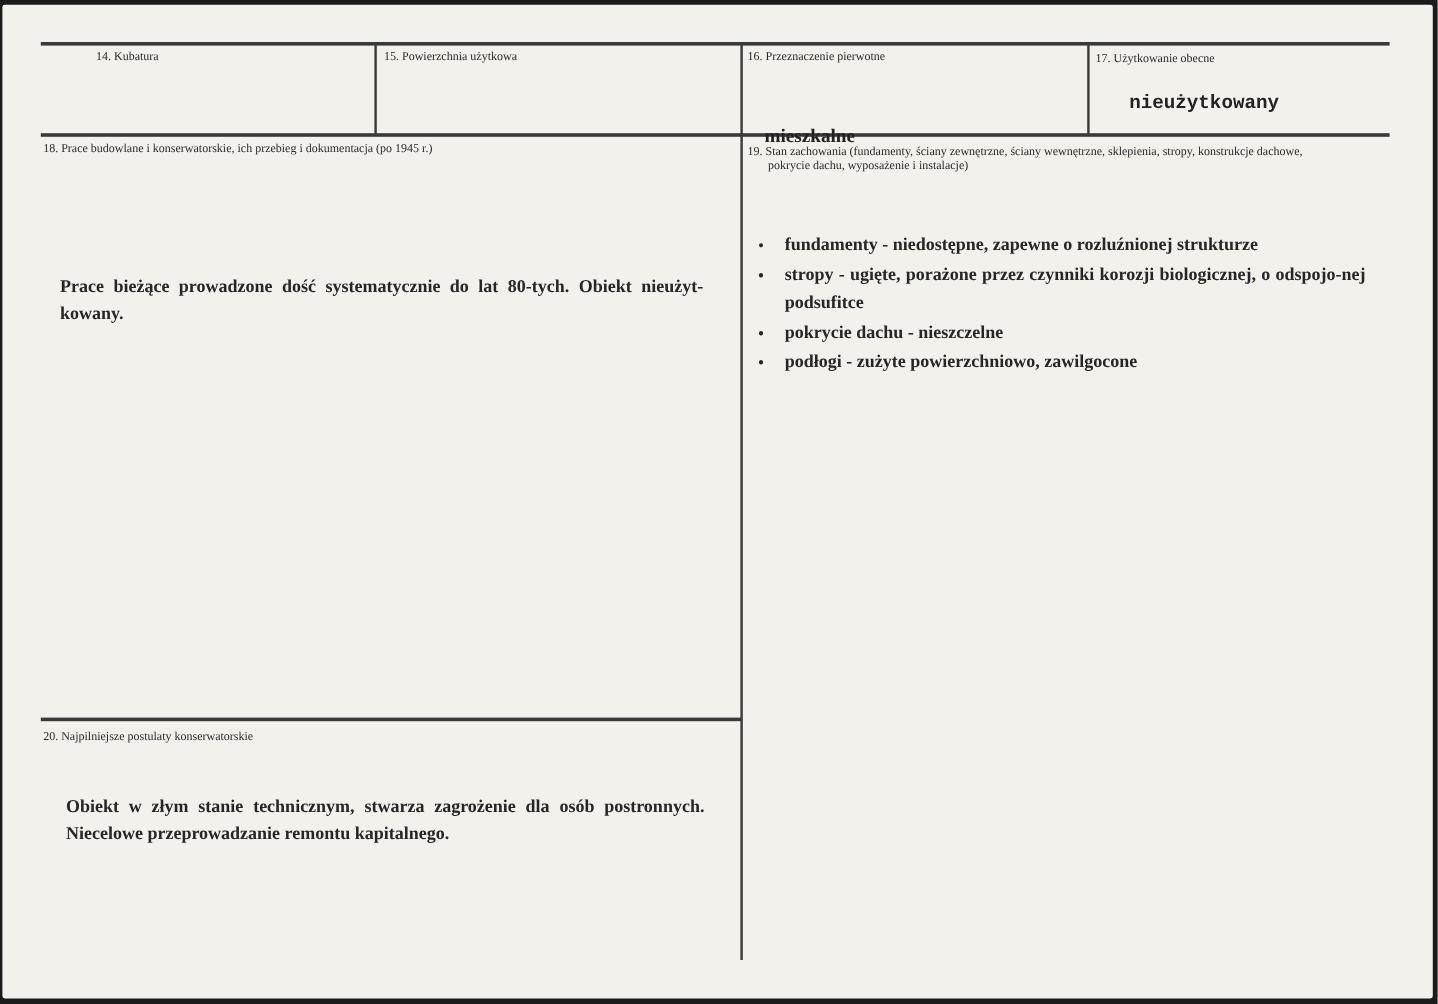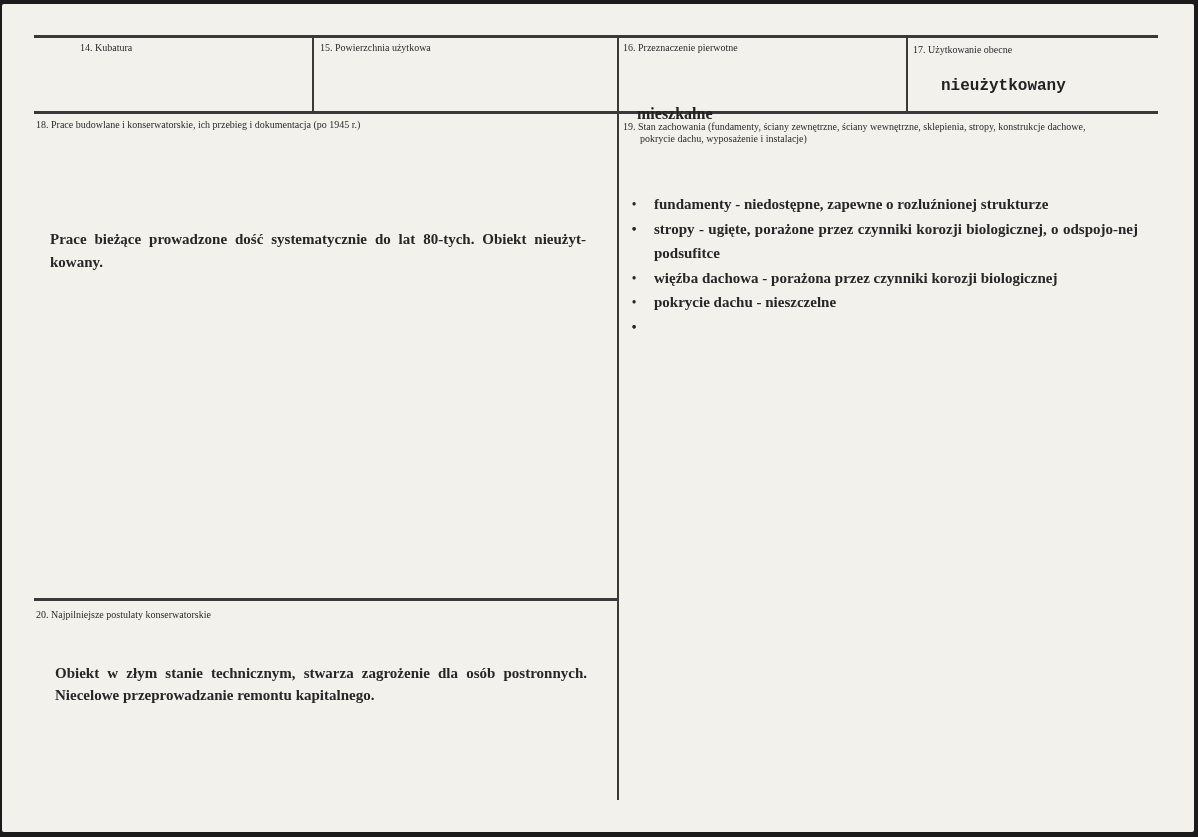--- a/index.html
+++ b/index.html
@@ -48,20 +48,20 @@
 <div class="label" style="left:36px; top:119px;">18. Prace budowlane i konserwatorskie, ich przebieg i dokumentacja (po 1945 r.)</div>
 <div class="body-text" style="left:50px; top:228px; width:536px;">Prace bieżące prowadzone dość systematycznie do lat 80-tych. Obiekt nieużyt-kowany.</div>
 
 <div class="label" style="left:623px; top:121px;">19. Stan zachowania (fundamenty, ściany zewnętrzne, ściany wewnętrzne, sklepienia, stropy, konstrukcje dachowe,</div>
 <div class="label" style="left:640px; top:133px;">pokrycie dachu, wyposażenie i instalacje)</div>
 
 <ul class="cond">
   <li><span class="bullet">•</span><span>fundamenty - niedostępne, zapewne o rozluźnionej strukturze</span></li>
   <li><span class="bullet">•</span></li>
   <li><span class="bullet">•</span><span>stropy - ugięte, porażone przez czynniki korozji biologicznej, o odspojo-nej podsufitce</span></li>
-  <li><span class="bullet">•</span><span>więźba  dachowa - porażona przez czynniki korozji biologicznej</span></li>
+  <li><span class="bullet">•</span></li>
   <li><span class="bullet">•</span><span>pokrycie dachu - nieszczelne</span></li>
   <li><span class="bullet">•</span></li>
-  <li><span class="bullet">•</span></li>
+  <li><span class="bullet">•</span><span>podłogi - zużyte powierzchniowo, zawilgocone</span></li>
 </ul>
 
 <div class="label" style="left:36px; top:609px;">20. Najpilniejsze postulaty konserwatorskie</div>
 <div class="body-text" style="left:55px; top:662px; width:532px; line-height:22px;">Obiekt w złym stanie technicznym, stwarza zagrożenie dla osób postronnych. Niecelowe przeprowadzanie remontu kapitalnego.</div>
 
 </body></html>

